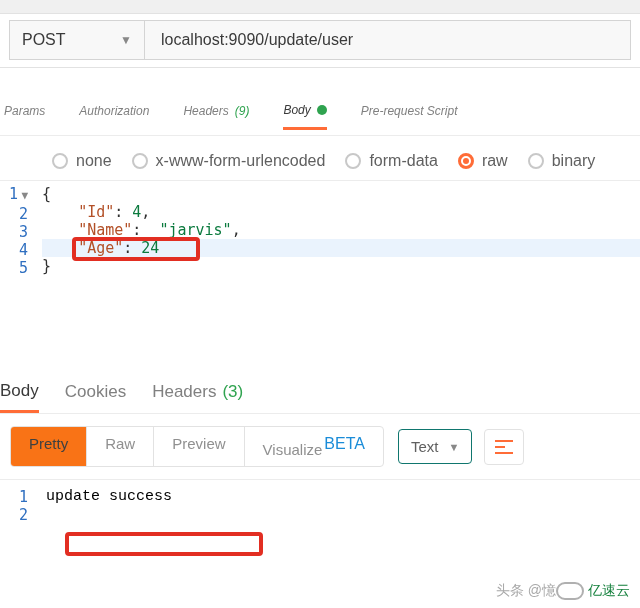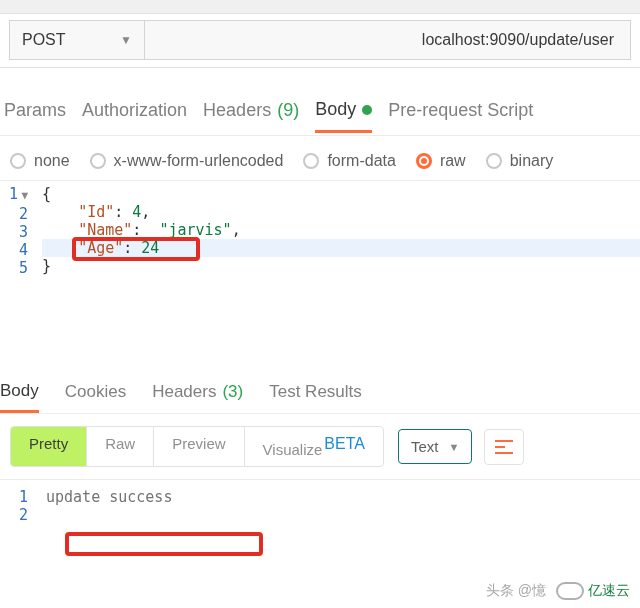--- a/index.html
+++ b/index.html
@@ -41,32 +41,32 @@
       flex: 1;
       height: 40px;
       border: 1px solid #d4d4d4;
       border-left: none;
       background: #f8f8f8;
       display: flex;
       align-items: center;
       padding: 0 16px;
       font-size: 16px;
       color: #3a3a3a;
-      justify-content: flex-end;
     }
     
     .tabs {
       display: flex;
-      gap: 16px;
+      gap: 34px;
       padding: 28px 4px 0 4px;
       border-bottom: 1px solid #ececec;
-      font-size: 18px;
+      font-size: 12px;
       color: #808080;
       height: 68px;
       align-items: center;
+      font-style: italic;
     }
     .tab {
       padding-bottom: 10px;
       cursor: pointer;
       display: flex;
       align-items: center;
       gap: 6px;
     }
     .tab.active {
       color: #3a3a3a;
@@ -79,20 +79,21 @@
       background: #2fa34f; display: inline-block;
     }
     
     .body-types {
       display: flex;
       gap: 20px;
       padding: 16px 10px 10px 10px;
       font-size: 16px;
       color: #606060;
       align-items: center;
+      margin-left: 42px;
     }
     .radio {
       display: flex;
       align-items: center;
       gap: 8px;
       cursor: pointer;
     }
     .radio .circle {
       width: 16px; height: 16px;
       border-radius: 50%;
@@ -181,21 +182,21 @@
       border: 1px solid #e2e2e2;
       border-radius: 4px;
       overflow: hidden;
     }
     .modebtn {
       padding: 8px 18px;
       font-size: 15px;
       color: #909090;
       cursor: pointer;
     }
-    .modebtn.active { color: #404040; background:#bef264; }
+    .modebtn.active { color: #404040; background:#f97316; }
     .modebtn + .modebtn { border-left: 1px solid #e2e2e2; }
     .beta { color: #1a8cd8; font-size: 16px; font-weight: normal; vertical-align: super; margin-left: 2px;}
     .text-select {
       border: 1px solid #0f766e;
       border-radius: 4px;
       padding: 8px 12px;
       margin-left: 14px;
       display: flex; align-items: center; gap: 10px;
       color: #606060; font-size: 15px;
       cursor: pointer;
@@ -221,29 +222,28 @@
     .wrap-icon::after { top: 12px; width: 18px; }
     
     .res-editor {
       display: flex;
       font-family: Consolas, Menlo, monospace;
       font-size: 15px;
       border-top: 1px solid #ececec;
       padding-top: 4px;
     }
     .res-editor .gutter { color:#2f6fc0; }
-    .res-editor .rcode { padding: 4px 0 0 12px; color: #737373; }
+    .res-editor .rcode { padding: 4px 0 0 12px; color: #000000; font-family: Liberation Mono, monospace; }
     
     .watermark {
       position: absolute;
       bottom: 8px;
       right: 10px;
       display: flex;
       align-items: center;
-      gap: 10px;
       color: #a8a8a8;
       font-size: 14px;
     }
     .ysy {
       display: flex; align-items: center; gap: 4px;
       color: #15803d;
     }
     .cloud {
       width: 28px; height: 18px;
       border: 2px solid #b0b0b0;
@@ -331,23 +331,20 @@
   <div class="rtab ractive">
       <span>Body</span>
     </div>
   <div class="rtab">
       <span>Cookies</span>
     </div>
   <div class="rtab">
     <span>Headers</span>
     <span class="count-green">(3)</span>
   </div>
-  <div class="rtab">
-      <span>Test Results</span>
-    </div>
 </div>
 
 <div class="res-toolbar">
   <div class="modebar">
     <div class="modebtn active"><span>Pretty</span></div>
     <div class="modebtn"><span>Raw</span></div>
     <div class="modebtn"><span>Preview</span></div>
     <div class="modebtn">
       <span>Visualize</span><span class="beta">BETA</span>
     </div>

